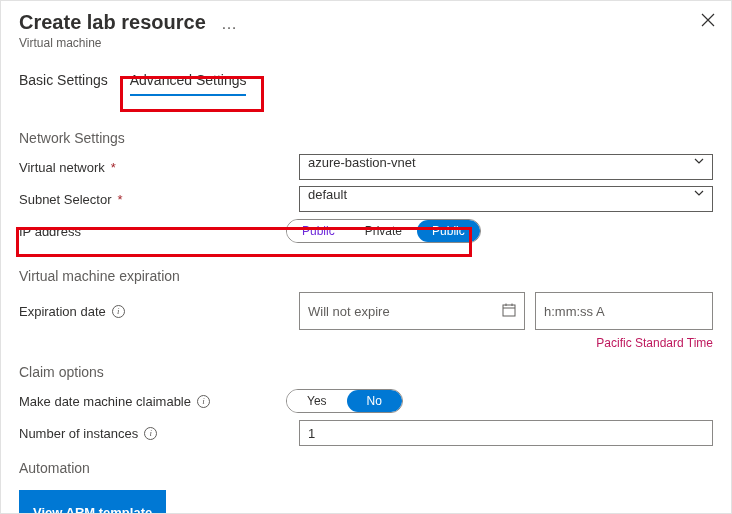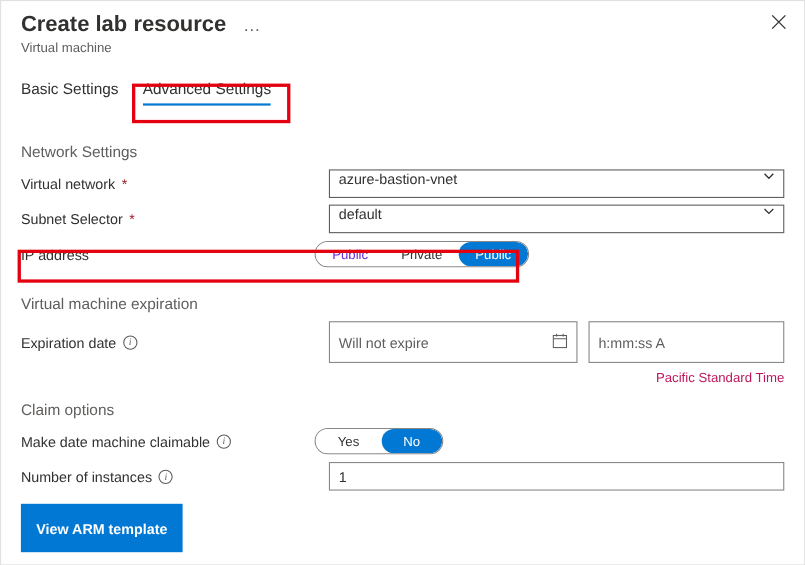--- a/index.html
+++ b/index.html
@@ -171,17 +171,18 @@
   <div class="row">
     <div class="label">
       <span>Number of instances</span>
       <span class="info-icon">i</span>
     </div>
     <div class="field">
       <input class="text-input" value="1" style="">
     </div>
   </div>
 
+  <div class="section-title section-auto">Automation</div>
   <button class="arm-btn">View ARM template</button>
 </div>
 
 <div class="highlight-box hl-tab"></div>
 <div class="highlight-box hl-ip"></div>
 
 </body></html>

